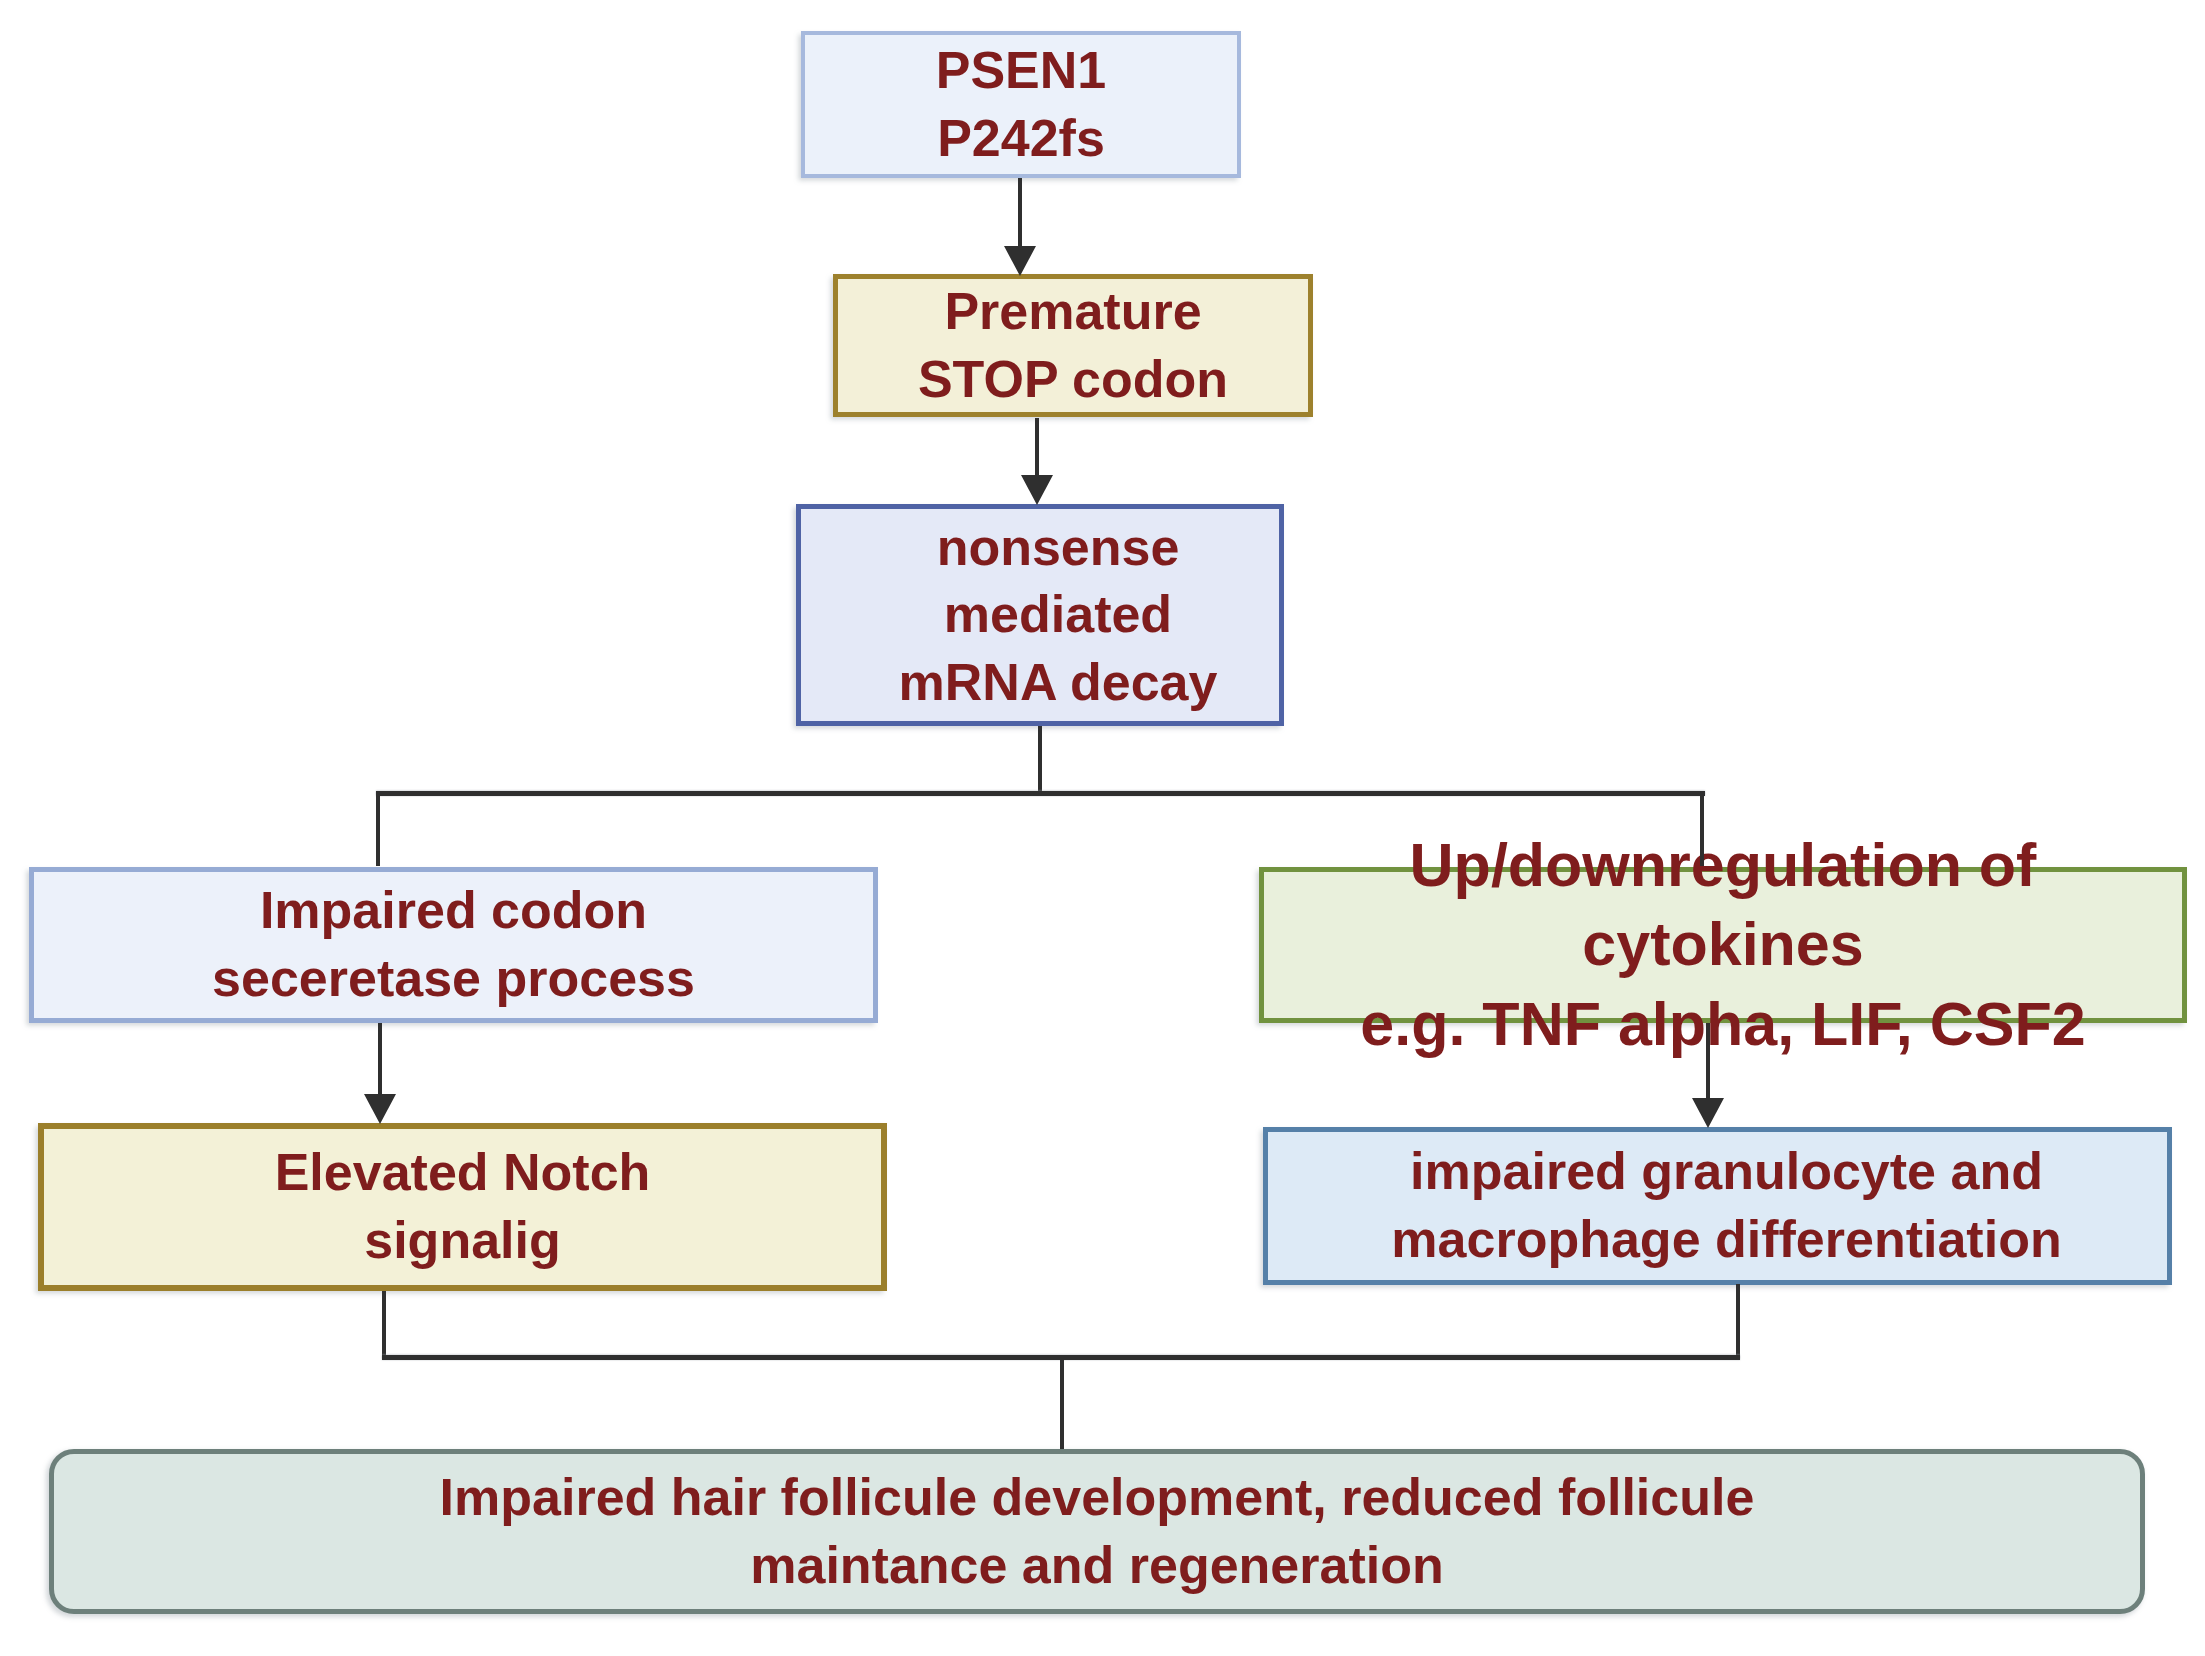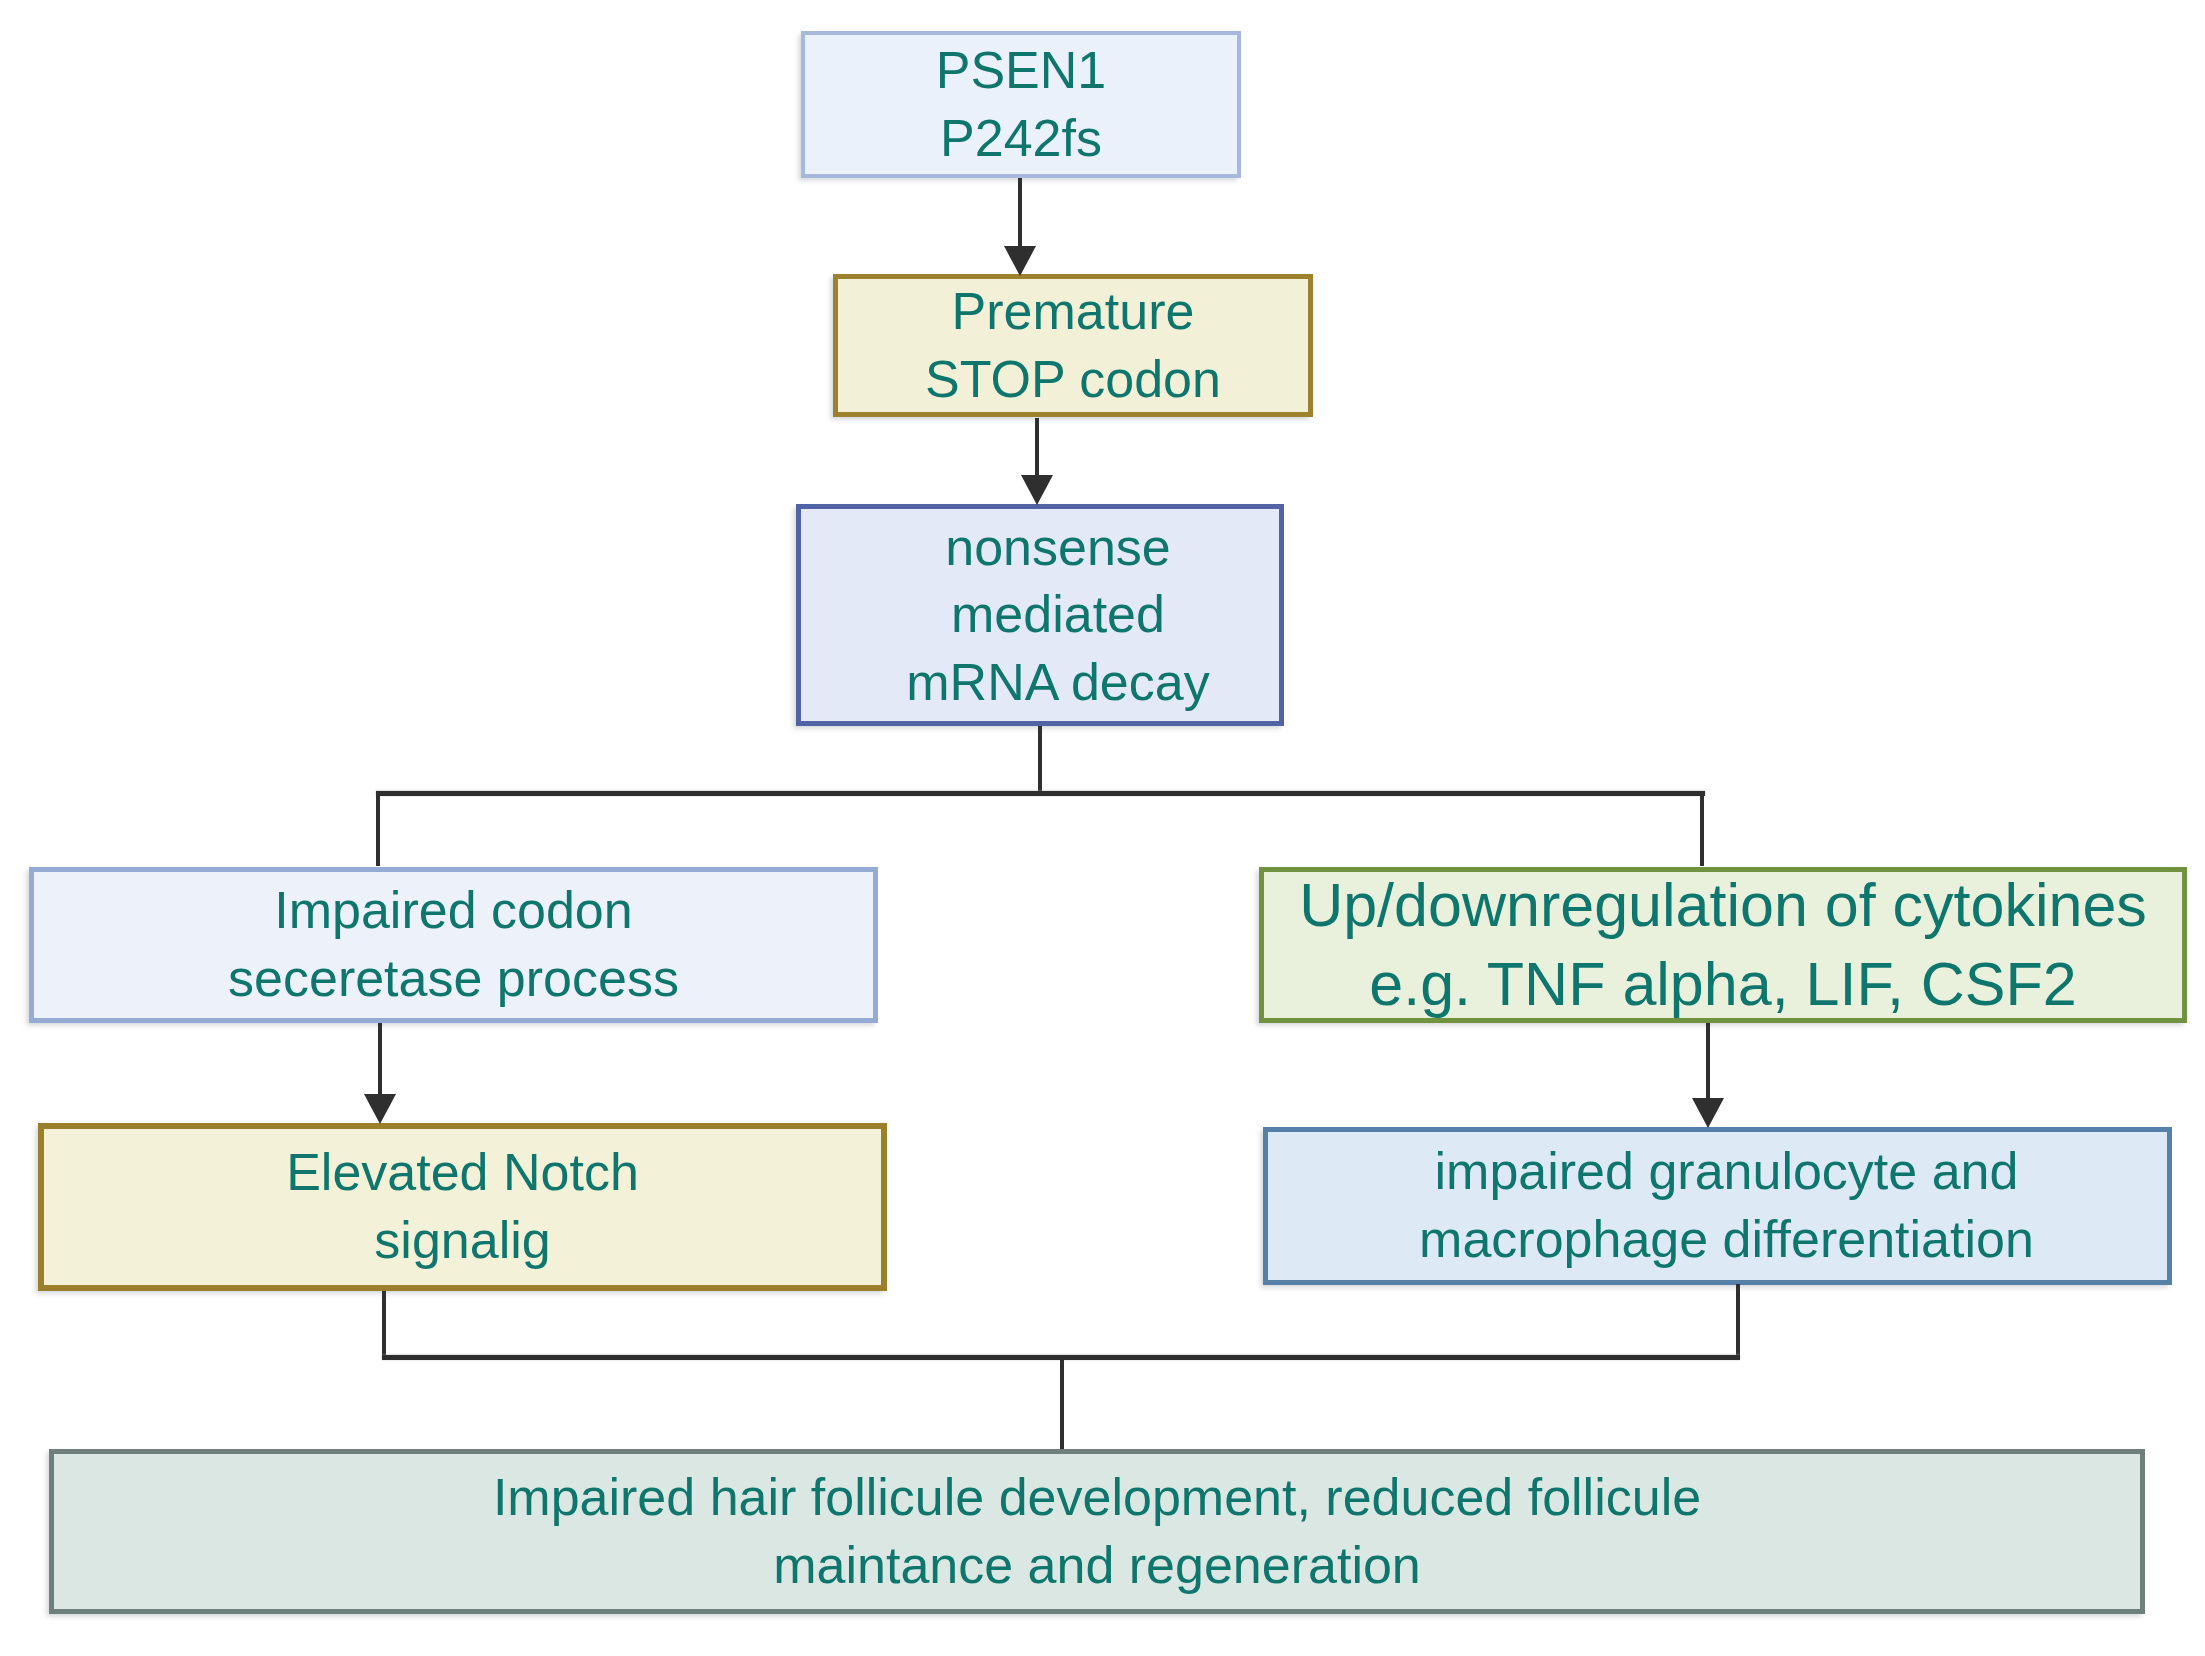--- a/index.html
+++ b/index.html
@@ -10,22 +10,22 @@
     background:#ffffff;
     font-family:"Liberation Sans", sans-serif;
     overflow:hidden;
   }
   .node{
     position:absolute;
     display:flex;
     align-items:center;
     justify-content:center;
     text-align:center;
-    font-weight:normal;
-    color:#0f766e;
+    font-weight:bold;
+    color:#7f1d1d;
     font-size:52px;
     line-height:1.3;
     white-space:pre-line;
     border-style:solid;
     box-sizing:border-box;
     box-shadow:-2.9px 2.9px 5px rgba(130,140,148,0.35);
   }
   .line{
     position:absolute;
     background:#2f2f2f;
@@ -71,21 +71,21 @@
 
   <div id="n4" class="node" style="background-color: rgb(233, 240, 220); border-color: rgb(113, 146, 63);">Up/downregulation of cytokines
 e.g. TNF alpha, LIF, CSF2</div>
 
   <div id="n5" class="node" style="background-color: rgb(243, 241, 215); border-color: rgb(155, 127, 43);">Elevated Notch
 signalig</div>
 
   <div id="n6" class="node" style="background-color: rgb(221, 234, 246); border-color: rgb(85, 128, 168);">impaired granulocyte and
 macrophage differentiation</div>
 
-  <div id="n7" class="node" style="background-color: rgb(219, 231, 227); border-color: rgb(109, 128, 123);">Impaired hair follicule development, reduced follicule
+  <div id="n7" class="node" style="background-color: rgb(219, 231, 227); border-color: rgb(109, 128, 123); border-radius: 25px;">Impaired hair follicule development, reduced follicule
 maintance and regeneration</div>
 
   <div class="line" style="left: 1018px; top: 178px; width: 4.3px; height: 72px; background-color: rgb(47, 47, 47);"></div>
   <div class="arrowhead" style="left: 1004px; top: 246px; border-top-color: rgb(47, 47, 47);"></div>
 
   <div class="line" style="left: 1035px; top: 418px; width: 4.3px; height: 61px; background-color: rgb(47, 47, 47);"></div>
   <div class="arrowhead" style="left: 1021px; top: 475px; border-top-color: rgb(47, 47, 47);"></div>
 
   <div class="line" style="left: 1038px; top: 726px; width: 4.3px; height: 68px; background-color: rgb(47, 47, 47);"></div>
   <div class="line hline" style="left: 376px; top: 791px; width: 1329px; height: 5px; background-color: rgb(47, 47, 47);"></div>

